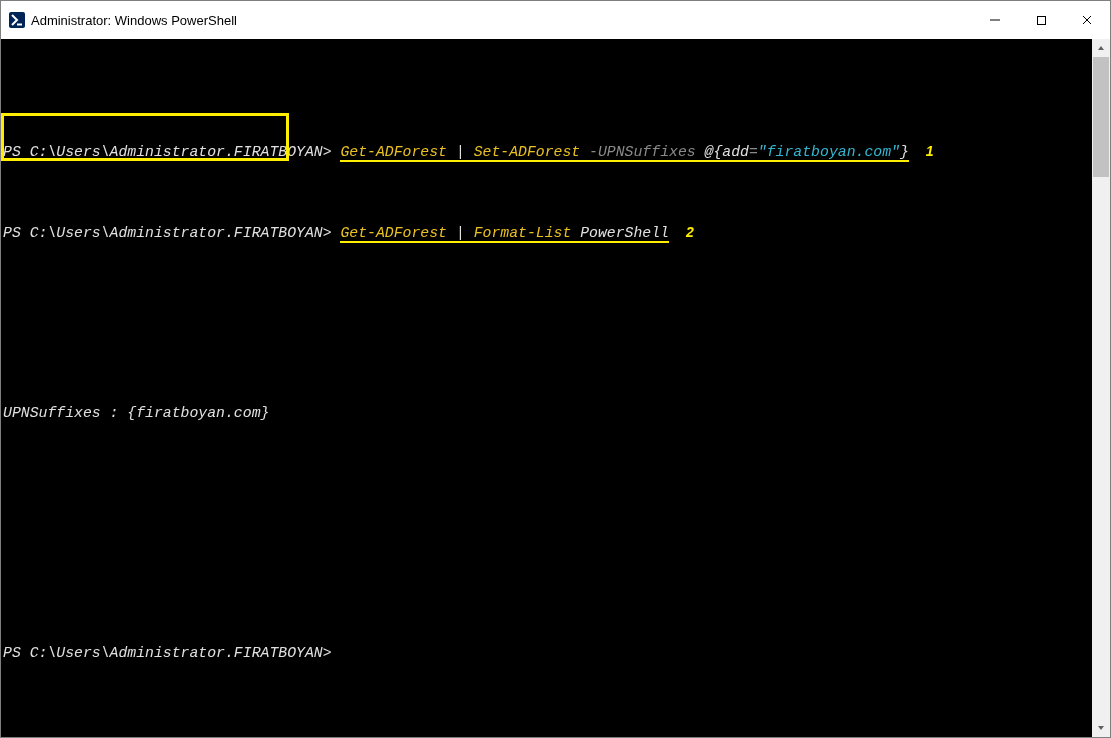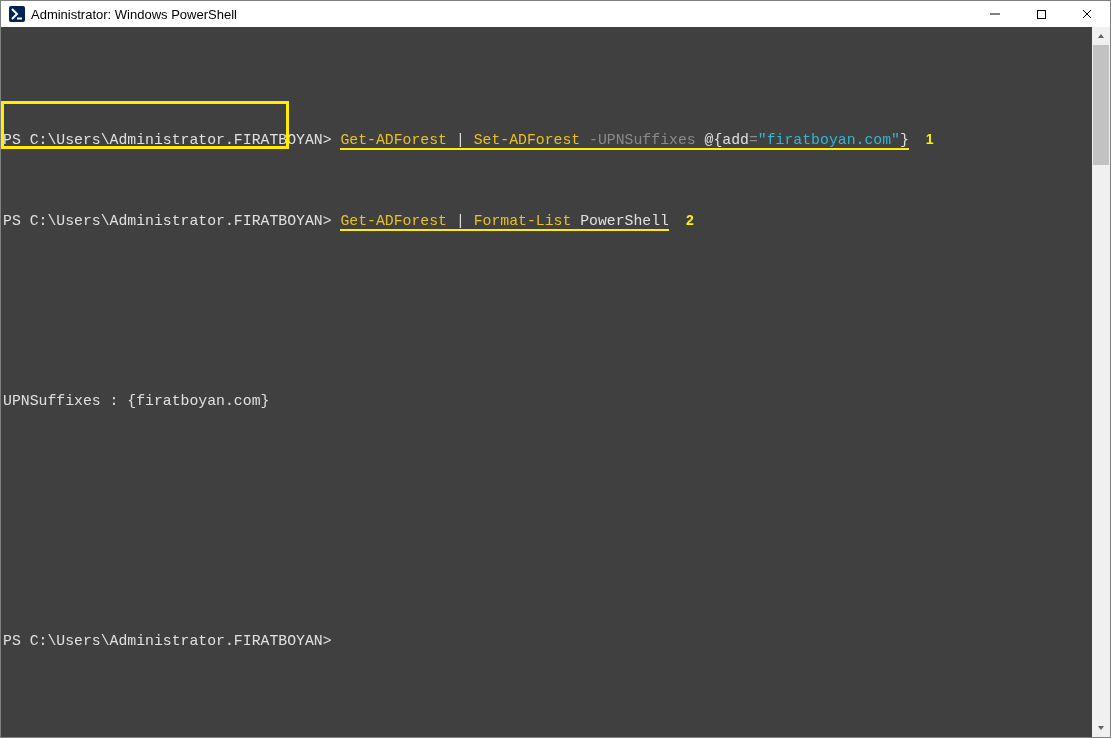--- a/index.html
+++ b/index.html
@@ -11,42 +11,43 @@
       overflow:hidden;
     }
     .window {
       width:1111px; height:738px;
       border:1px solid #7f7f7f;
       display:flex; flex-direction:column;
       background:#fff;
     }
     
     .titlebar {
-      height:26px;
+      height:38px;
       background:#fff;
       display:flex; align-items:center;
       padding-left:8px;
       color:#000; font-size:13px;
       user-select:none;
     }
     .titlebar .ps-icon {
       width:16px; height:16px;
       display:inline-flex; margin-right:6px;
     }
     .winctrls {
       margin-left:auto; display:flex; height:32px;
     }
     .winctrls .ctrl {
       width:46px; display:flex; align-items:center; justify-content:center;
       color:#222; font-size:13px;
     }
     
     .client {
-      flex:1; display:flex; background:#404040;
+      flex:1; display:flex; background:#000000;
       position:relative;
+      font-style:italic;
     }
     .terminal {
       flex:1;
       font-family:Consolas,"Courier New",monospace;
       font-size:14.8px;
       line-height:20px;
       color:#e0e0e0;
       white-space:pre;
       padding:2px 2px 0 2px;
       position:relative;

